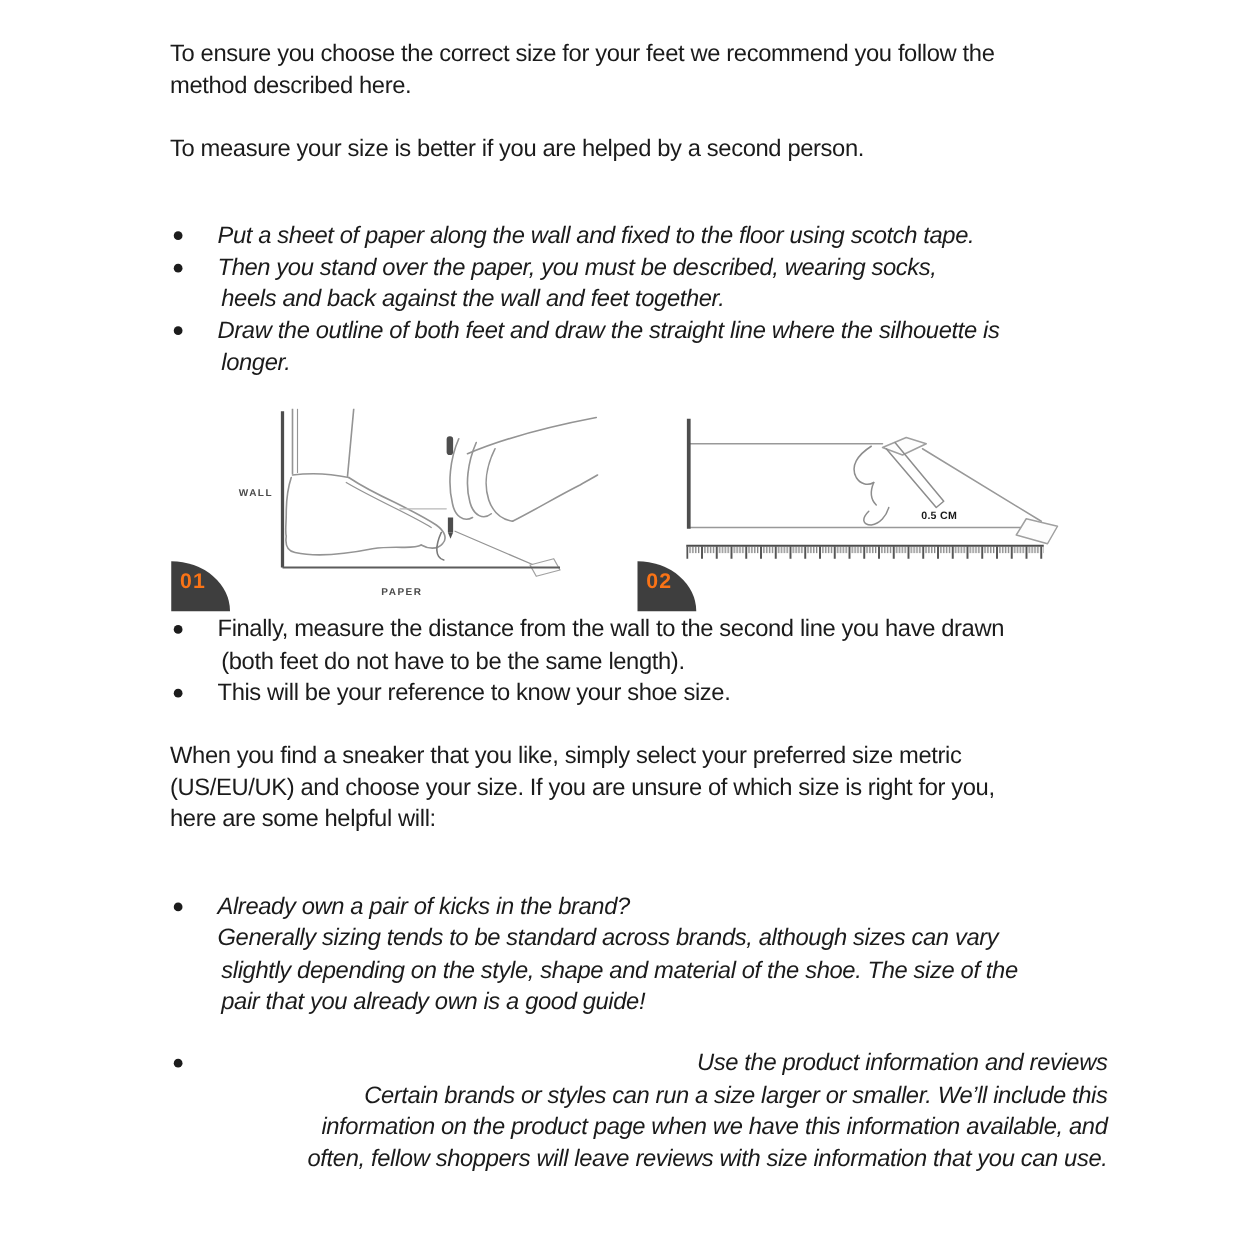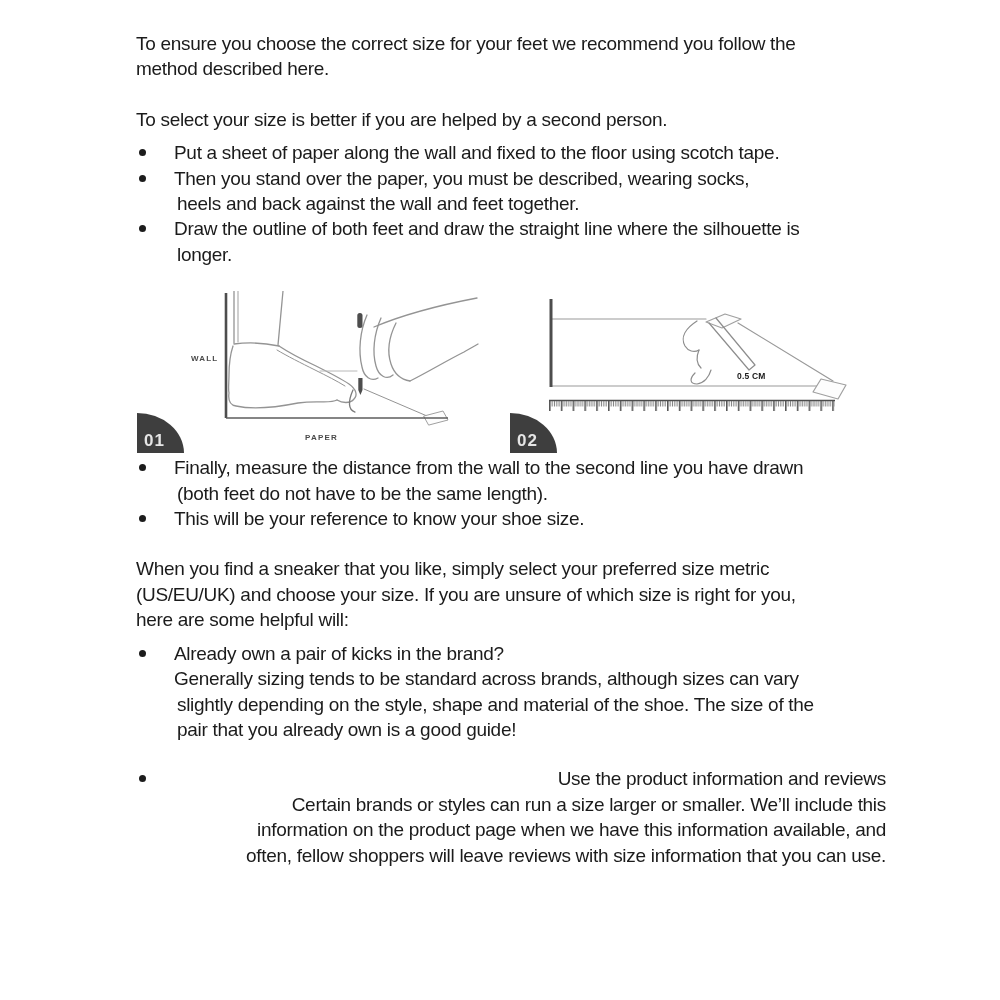--- a/index.html
+++ b/index.html
@@ -13,48 +13,48 @@
   }
   .tline { white-space:nowrap; }
   .para { }
   .blist { }
   .item { position:relative; padding-left:38px; }
   .item .dot {
     position:absolute; left:3px; top:9px; width:7px; height:7px;
     border-radius:50%; background:#1c1c1c;
   }
   .cont { padding-left:3px; }
-  .mt24 { margin-top:24px;text-align:right; } .mt25 { margin-top:25px; } .mt26 { margin-top:8px; }
+  .mt24 { margin-top:24px;text-align:right; } .mt25 { margin-top:25px; } .mt26 { margin-top:44px;font-style:italic; }
   .mt31 { }
   .figures { position:relative; height:164px; margin-top:24px; letter-spacing:0; }
   .fig { position:absolute; }
   .badge {
     position:absolute; width:47px; height:40px; background:#3e3e3e;
     border-top-right-radius:100% 100%;
   }
   .badge span {
-    position:absolute; left:7px; bottom:4px; color:#e5e5e5;
+    position:absolute; left:7px; bottom:16px; color:#f97316;
     font-weight:bold; font-size:17px; line-height:1; letter-spacing:1px;
   }
   .figlabel { font:700 8px "Liberation Sans", sans-serif; fill:#4a4a4a; letter-spacing:1.2px; }
   .cmlabel  { font:700 8.5px "Liberation Sans", sans-serif; fill:#1a1a1a; letter-spacing:0.2px; }
 </style>
 </head>
 <body>
 
 <div class="page">
   <div class="content">
 
     <div class="para">
       <div class="tline">To ensure you choose the correct size for your feet we recommend you follow the</div>
       <div class="tline">method described here.</div>
     </div>
 
     <div class="para mt25">
-      <div class="tline">To select your size is better if you are helped by a second person.</div>
+      <div class="tline">To measure your size is better if you are helped by a second person.</div>
     </div>
 
     <div class="blist mt26">
       <div class="item">
         <span class="dot"></span>
         <div class="tline">Put a sheet of paper along the wall and fixed to the floor using scotch tape.</div>
       </div>
       <div class="item">
         <span class="dot"></span>
         <div class="tline">Then you stand over the paper, you must be described, wearing socks,</div>

